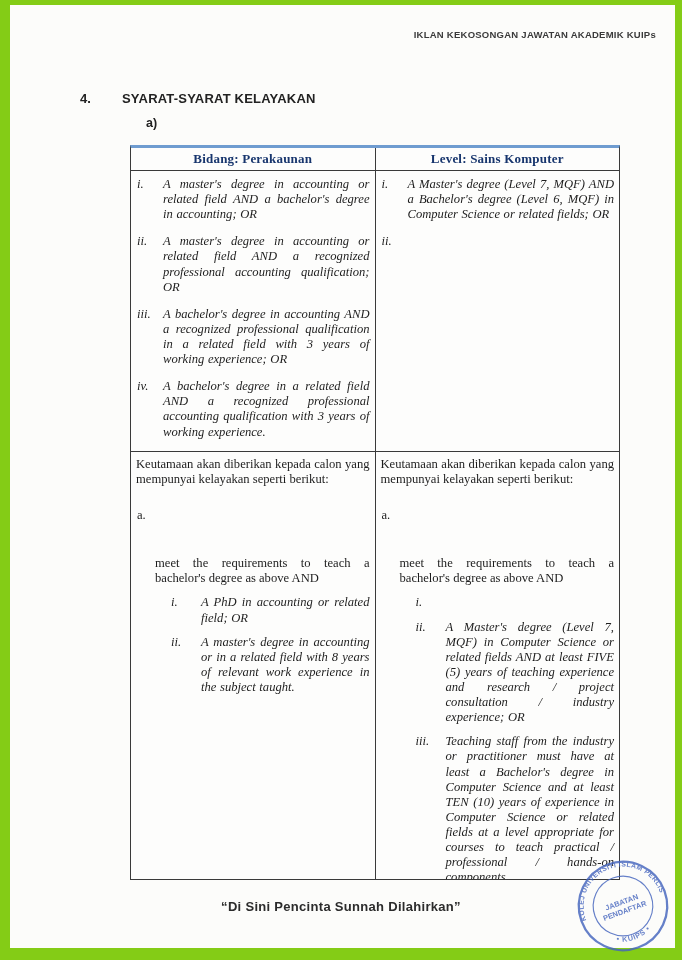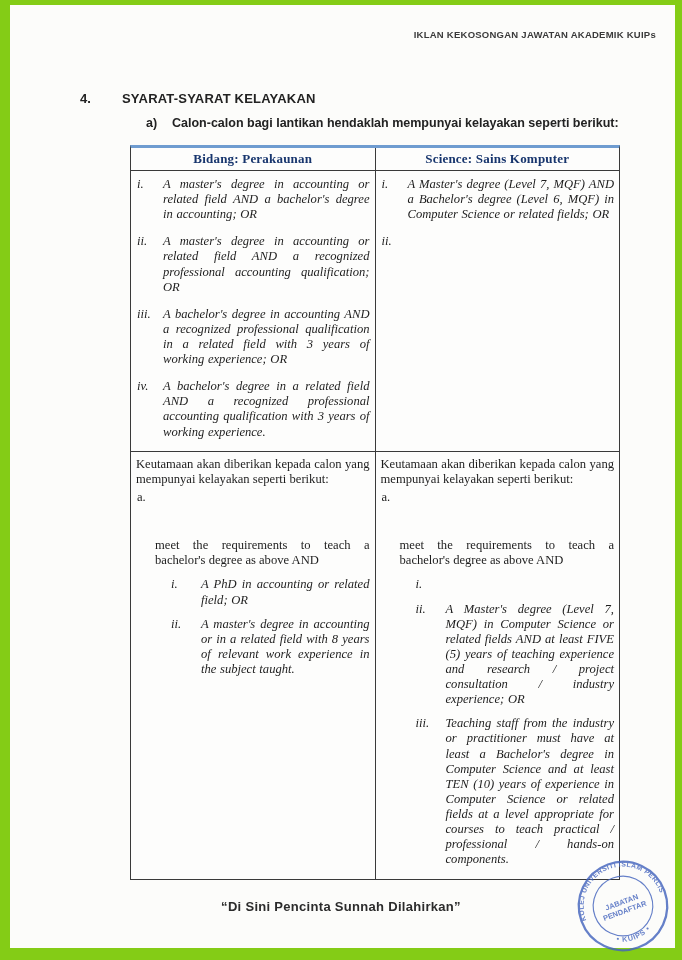--- a/index.html
+++ b/index.html
@@ -23,21 +23,21 @@
   .cell-h{height:22px;flex:none;border-bottom:1.4px solid #3a3a3a;display:flex;align-items:center;justify-content:center;
           font:bold 13px "Liberation Serif",serif;color:#17356d;letter-spacing:.2px;text-align:right;}
   .cell-r1{height:281px;flex:none;border-bottom:1.4px solid #3a3a3a;padding:6px 3px 0 3px;overflow:hidden;box-sizing:border-box;}
   .cell-r2{flex:1;padding:5px 3px 0 3px;overflow:hidden;}
 
   .itm{display:flex;margin-bottom:12px;font-style:italic;font-size:12.6px;line-height:1.2;}
   .itm .n{flex:none;width:26px;padding-left:3px;}
   .itm .t{flex:1;text-align:justify;padding-right:2px;word-spacing:.5px;}
   .itm .t b, .aitem .t b{font-weight:normal;}
 
-  .intro{font-size:12.6px;line-height:1.22;text-align:justify;margin-bottom:2px;padding:0 2px 0 2px;}
+  .intro{font-size:12.6px;line-height:1.22;text-align:justify;margin-bottom:20px;padding:0 2px 0 2px;}
   .aitem{display:flex;margin-bottom:9px;font-size:12.6px;line-height:1.22;}
   .aitem .n{flex:none;width:18px;padding-left:3px;}
   .aitem .t{flex:1;text-align:justify;padding-right:2px;margin-top:48px;}
 
   .itm2{margin-left:32px;margin-bottom:9px;}
   .itm2 .n{width:30px;padding-left:5px;}
 
   .footer-quote{position:absolute;left:0;right:0;top:899px;text-align:center;
                 font:bold 13px "Liberation Sans",sans-serif;color:#2b2b2b;letter-spacing:.3px;}
 
@@ -47,21 +47,20 @@
 <body>
 
 <div class="frame">
   <div class="sheet"></div>
 
   <div class="hdr-right">IKLAN KEKOSONGAN JAWATAN AKADEMIK KUIPs</div>
 
   <div class="sec-num">4.</div>
   <div class="sec-title">SYARAT-SYARAT KELAYAKAN</div>
   <div class="sub-label">a)</div>
-  <div class="sub-text">Calon-calon bagi lantikan hendaklah mempunyai kelayakan seperti berikut:</div>
 
   <div class="qtable">
     <div class="col left">
       <div class="cell-h">Bidang: Perakaunan</div>
       <div class="cell-r1">
           <div class="itm">
             <span class="n">i.</span>
             <span class="t">A master's degree in accounting or related field <b>AND</b> a bachelor's degree in accounting; <b>OR</b></span>
           </div>
           <div class="itm">
@@ -87,21 +86,21 @@
             <span class="n">i.</span>
             <span class="t">A PhD in accounting or related field; <b>OR</b></span>
           </div>
           <div class="itm itm2">
             <span class="n">ii.</span>
             <span class="t">A master's degree in accounting or in a related field with 8 years of relevant work experience in the subject taught.</span>
           </div>
         </div>
     </div>
     <div class="col">
-      <div class="cell-h">Science: Sains Komputer</div>
+      <div class="cell-h">Level: Sains Komputer</div>
       <div class="cell-r1">
           <div class="itm">
             <span class="n">i.</span>
             <span class="t">A Master's degree (Level 7, MQF) <b>AND</b> a Bachelor's degree (Level 6, MQF) in Computer Science or related fields; <b>OR</b></span>
           </div>
           <div class="itm">
             <span class="n">ii.</span>
           </div>
         </div>
       <div class="cell-r2">

